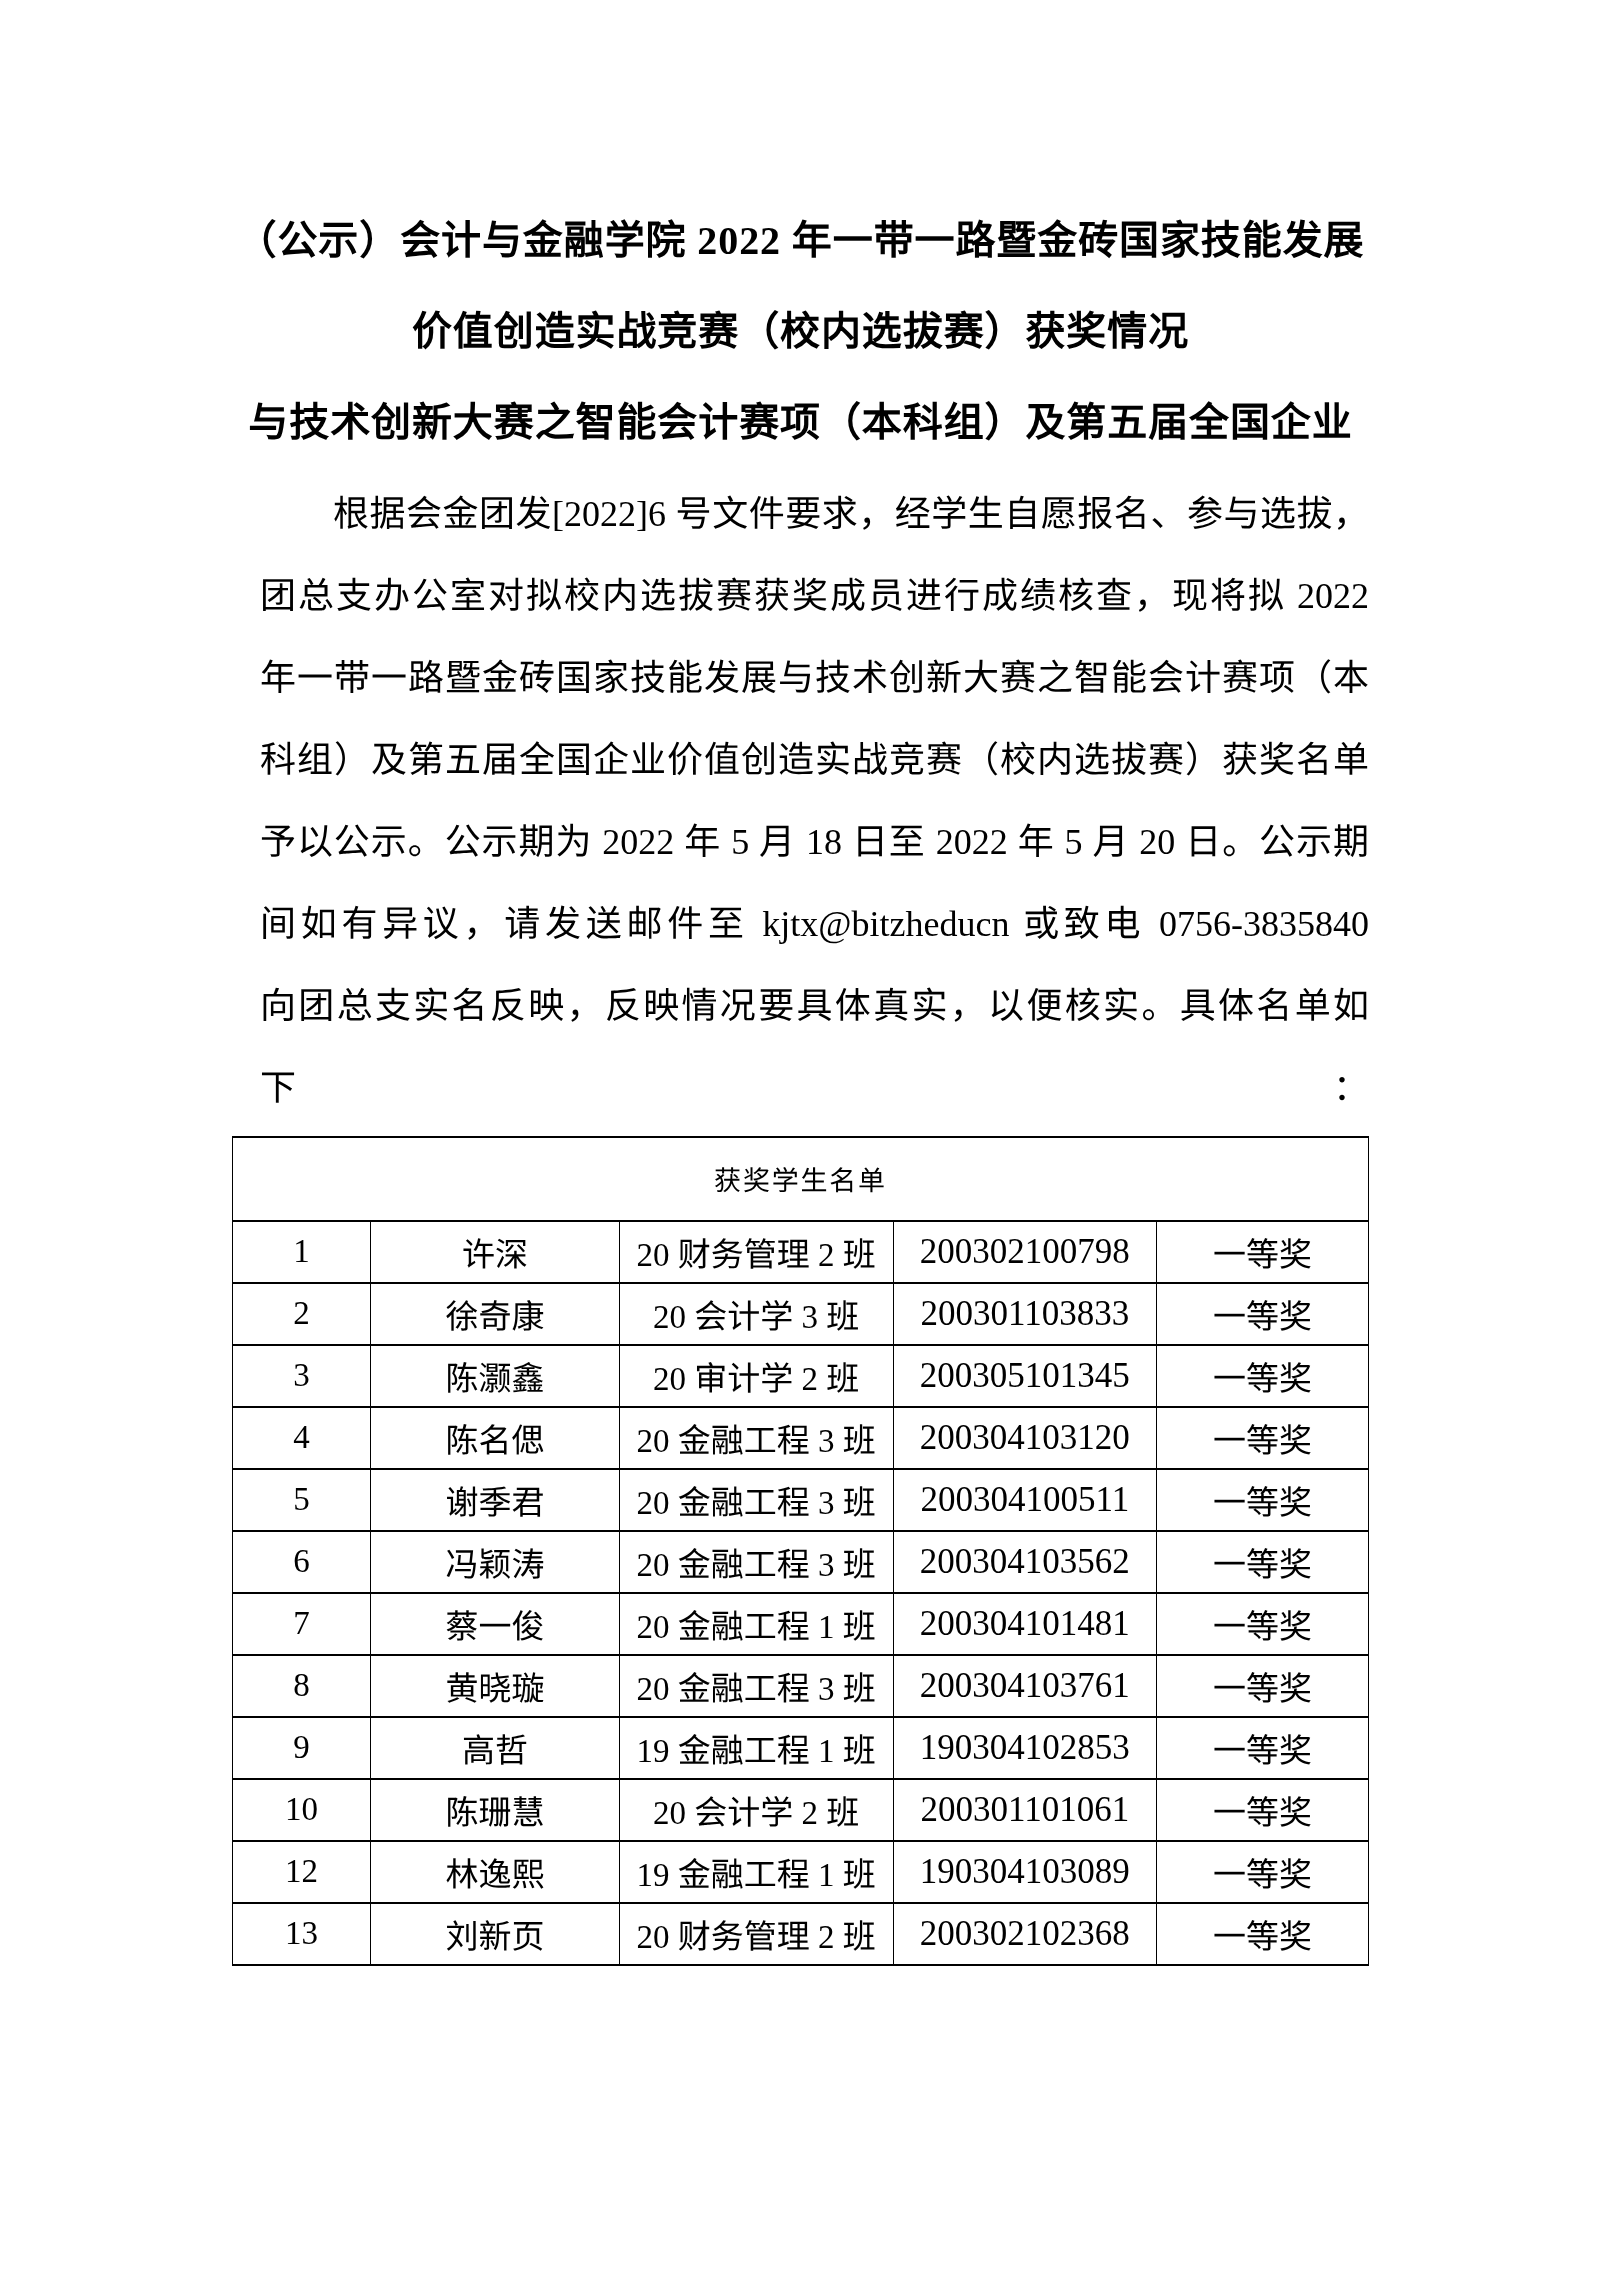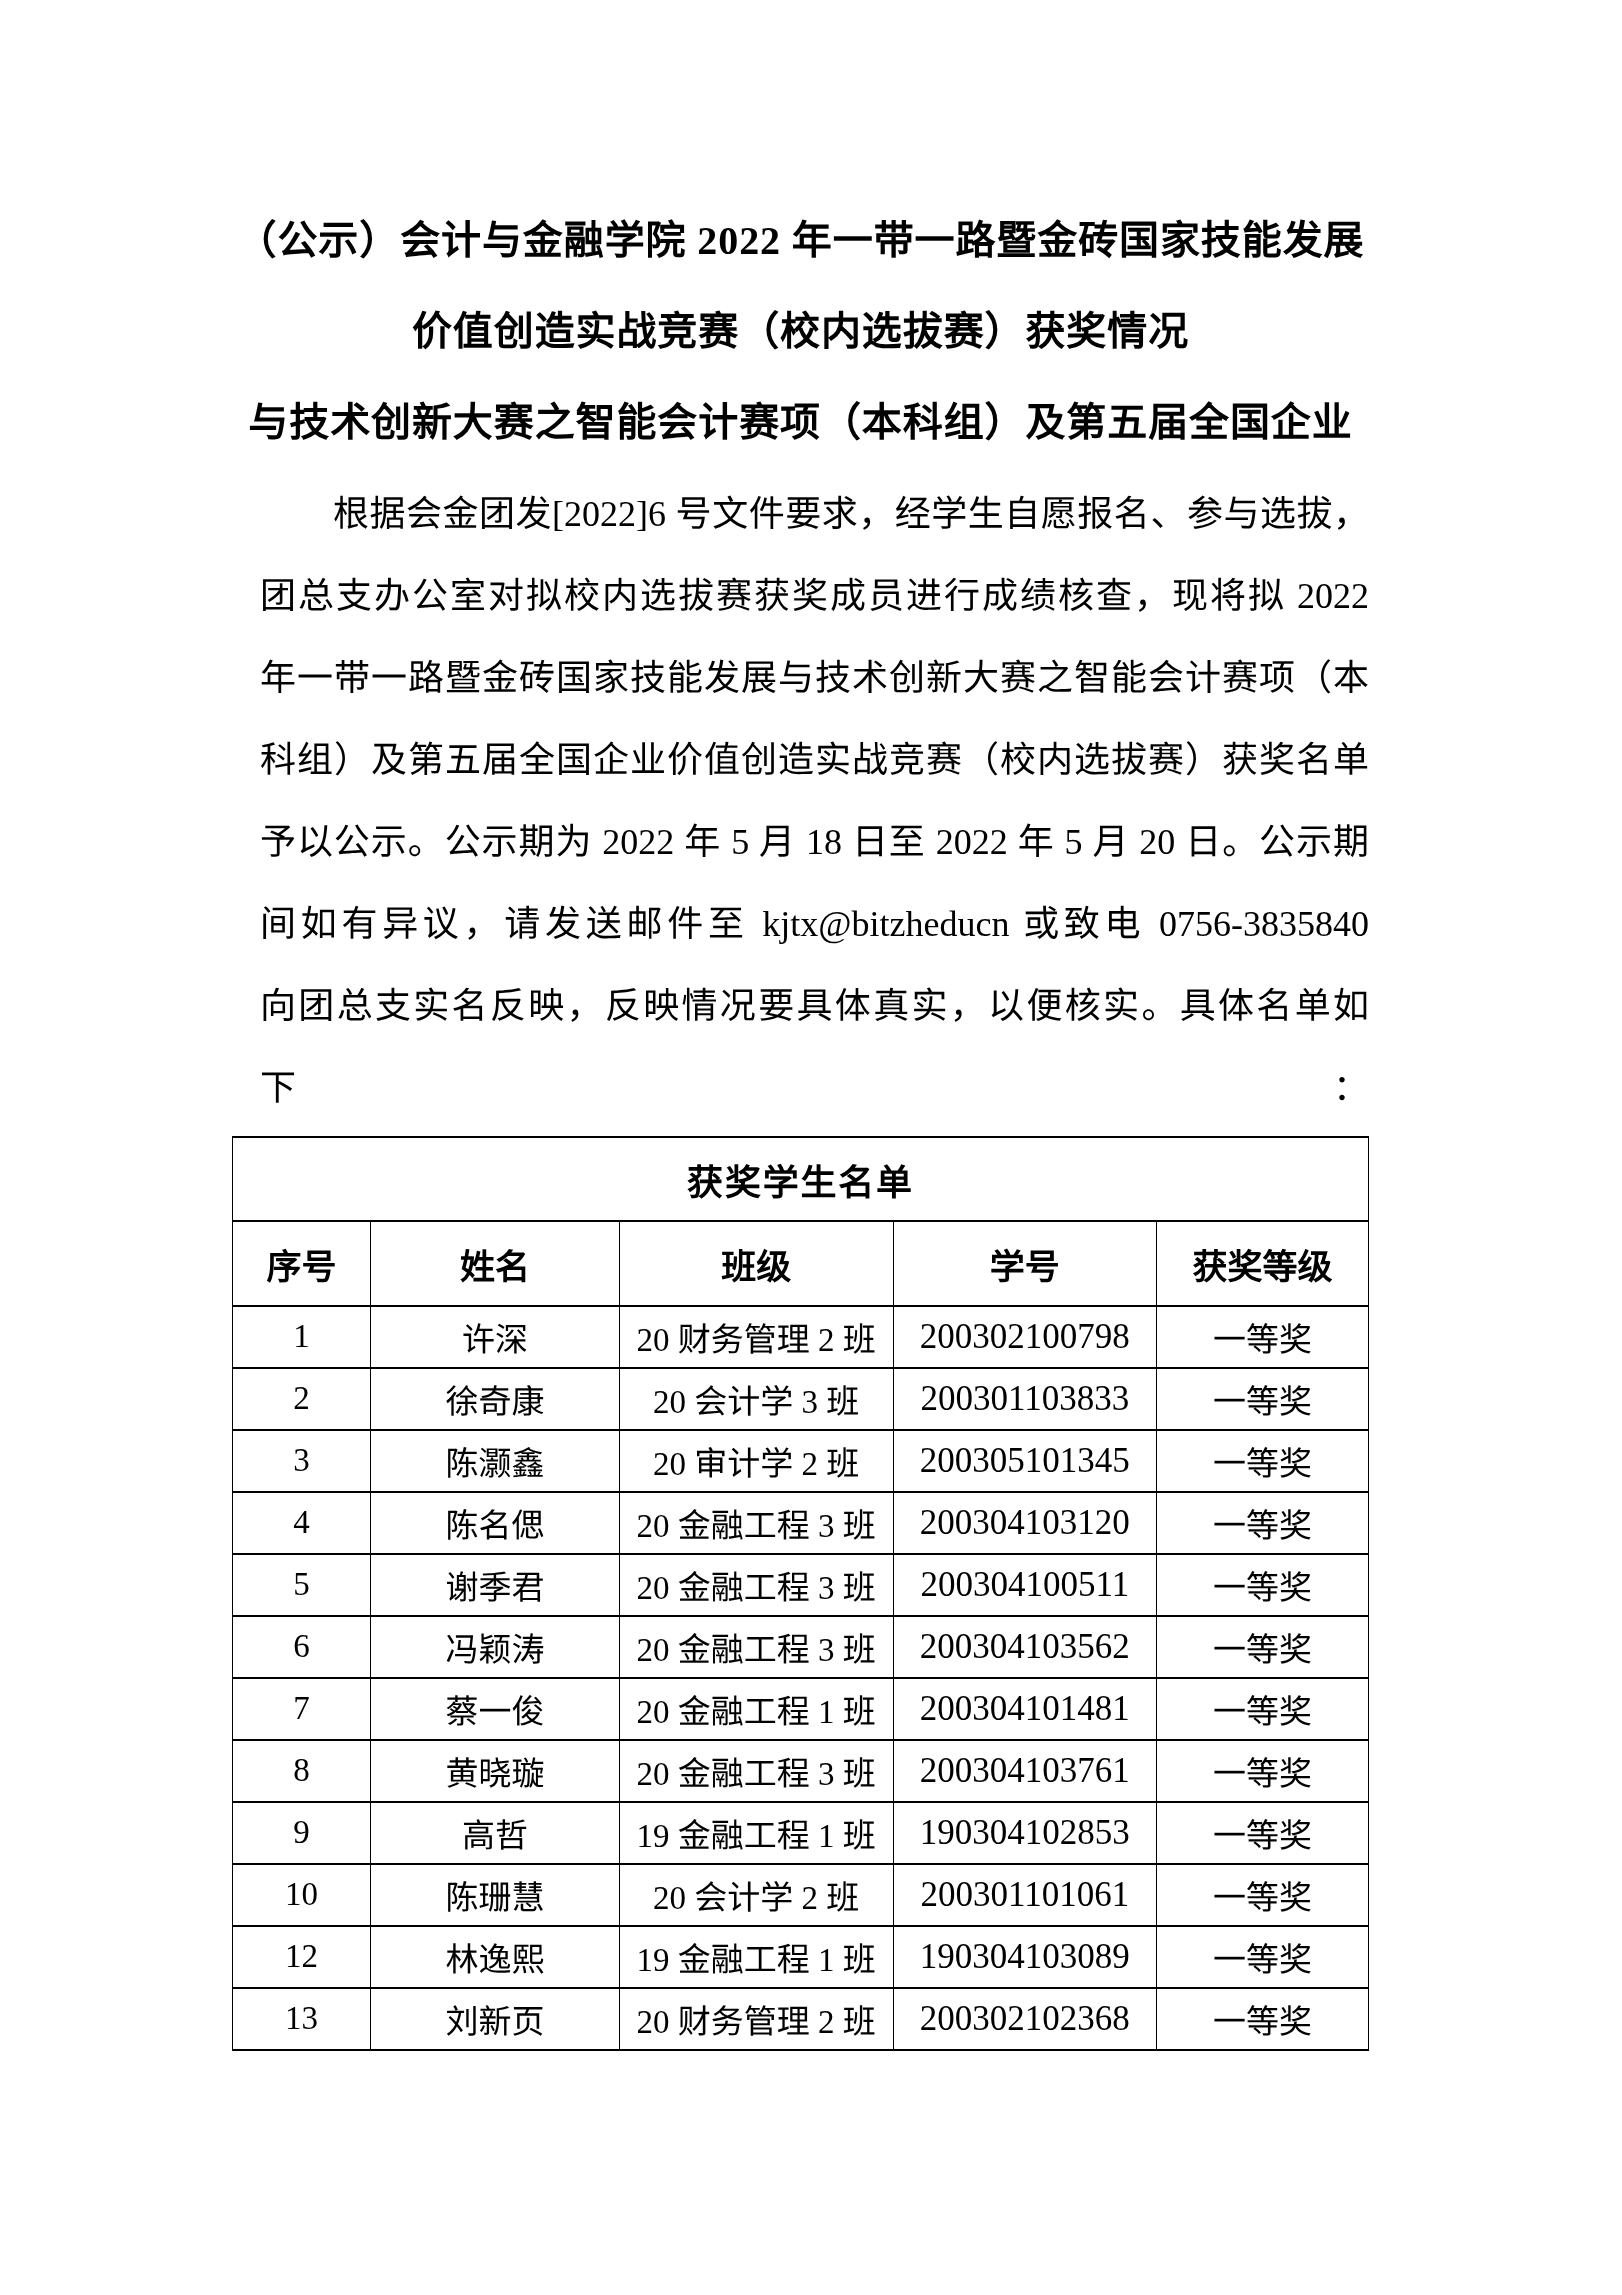--- a/index.html
+++ b/index.html
@@ -50,22 +50,22 @@
     border: 1.8px solid #000000;
     border-top-width: 2.7px;
     border-bottom-width: 2.7px;
     text-align: center;
     vertical-align: middle;
     padding: 0;
     overflow: hidden;
   }
   .awards-table .table-title {
     height: 82px;
-    font-size: 36px;
-    font-weight: bold;
+    font-size: 27px;
+    font-weight: normal;
     letter-spacing: 1.8px;
   }
   .awards-table thead tr.header-row th {
     height: 83px;
     font-size: 35px;
     font-weight: bold;
   }
   .awards-table tbody td {
     height: 60px;
     font-size: 33px;
@@ -104,27 +104,20 @@
       <col class="c-no">
         <col class="c-name">
         <col class="c-class">
         <col class="c-id">
         <col class="c-award">
     </colgroup>
     <thead>
       <tr class="title-row">
         <th colspan="5" class="table-title">获奖学生名单</th>
       </tr>
-      <tr class="header-row">
-        <th>序号</th>
-        <th>姓名</th>
-        <th>班级</th>
-        <th>学号</th>
-        <th>获奖等级</th>
-      </tr>
     </thead>
     <tbody>
   <tr class="data-row">
     <td class="col-no">1</td>
     <td class="col-name">许深</td>
     <td class="col-class">20 财务管理 2 班</td>
     <td class="col-id">200302100798</td>
     <td class="col-award">一等奖</td>
   </tr>
 

